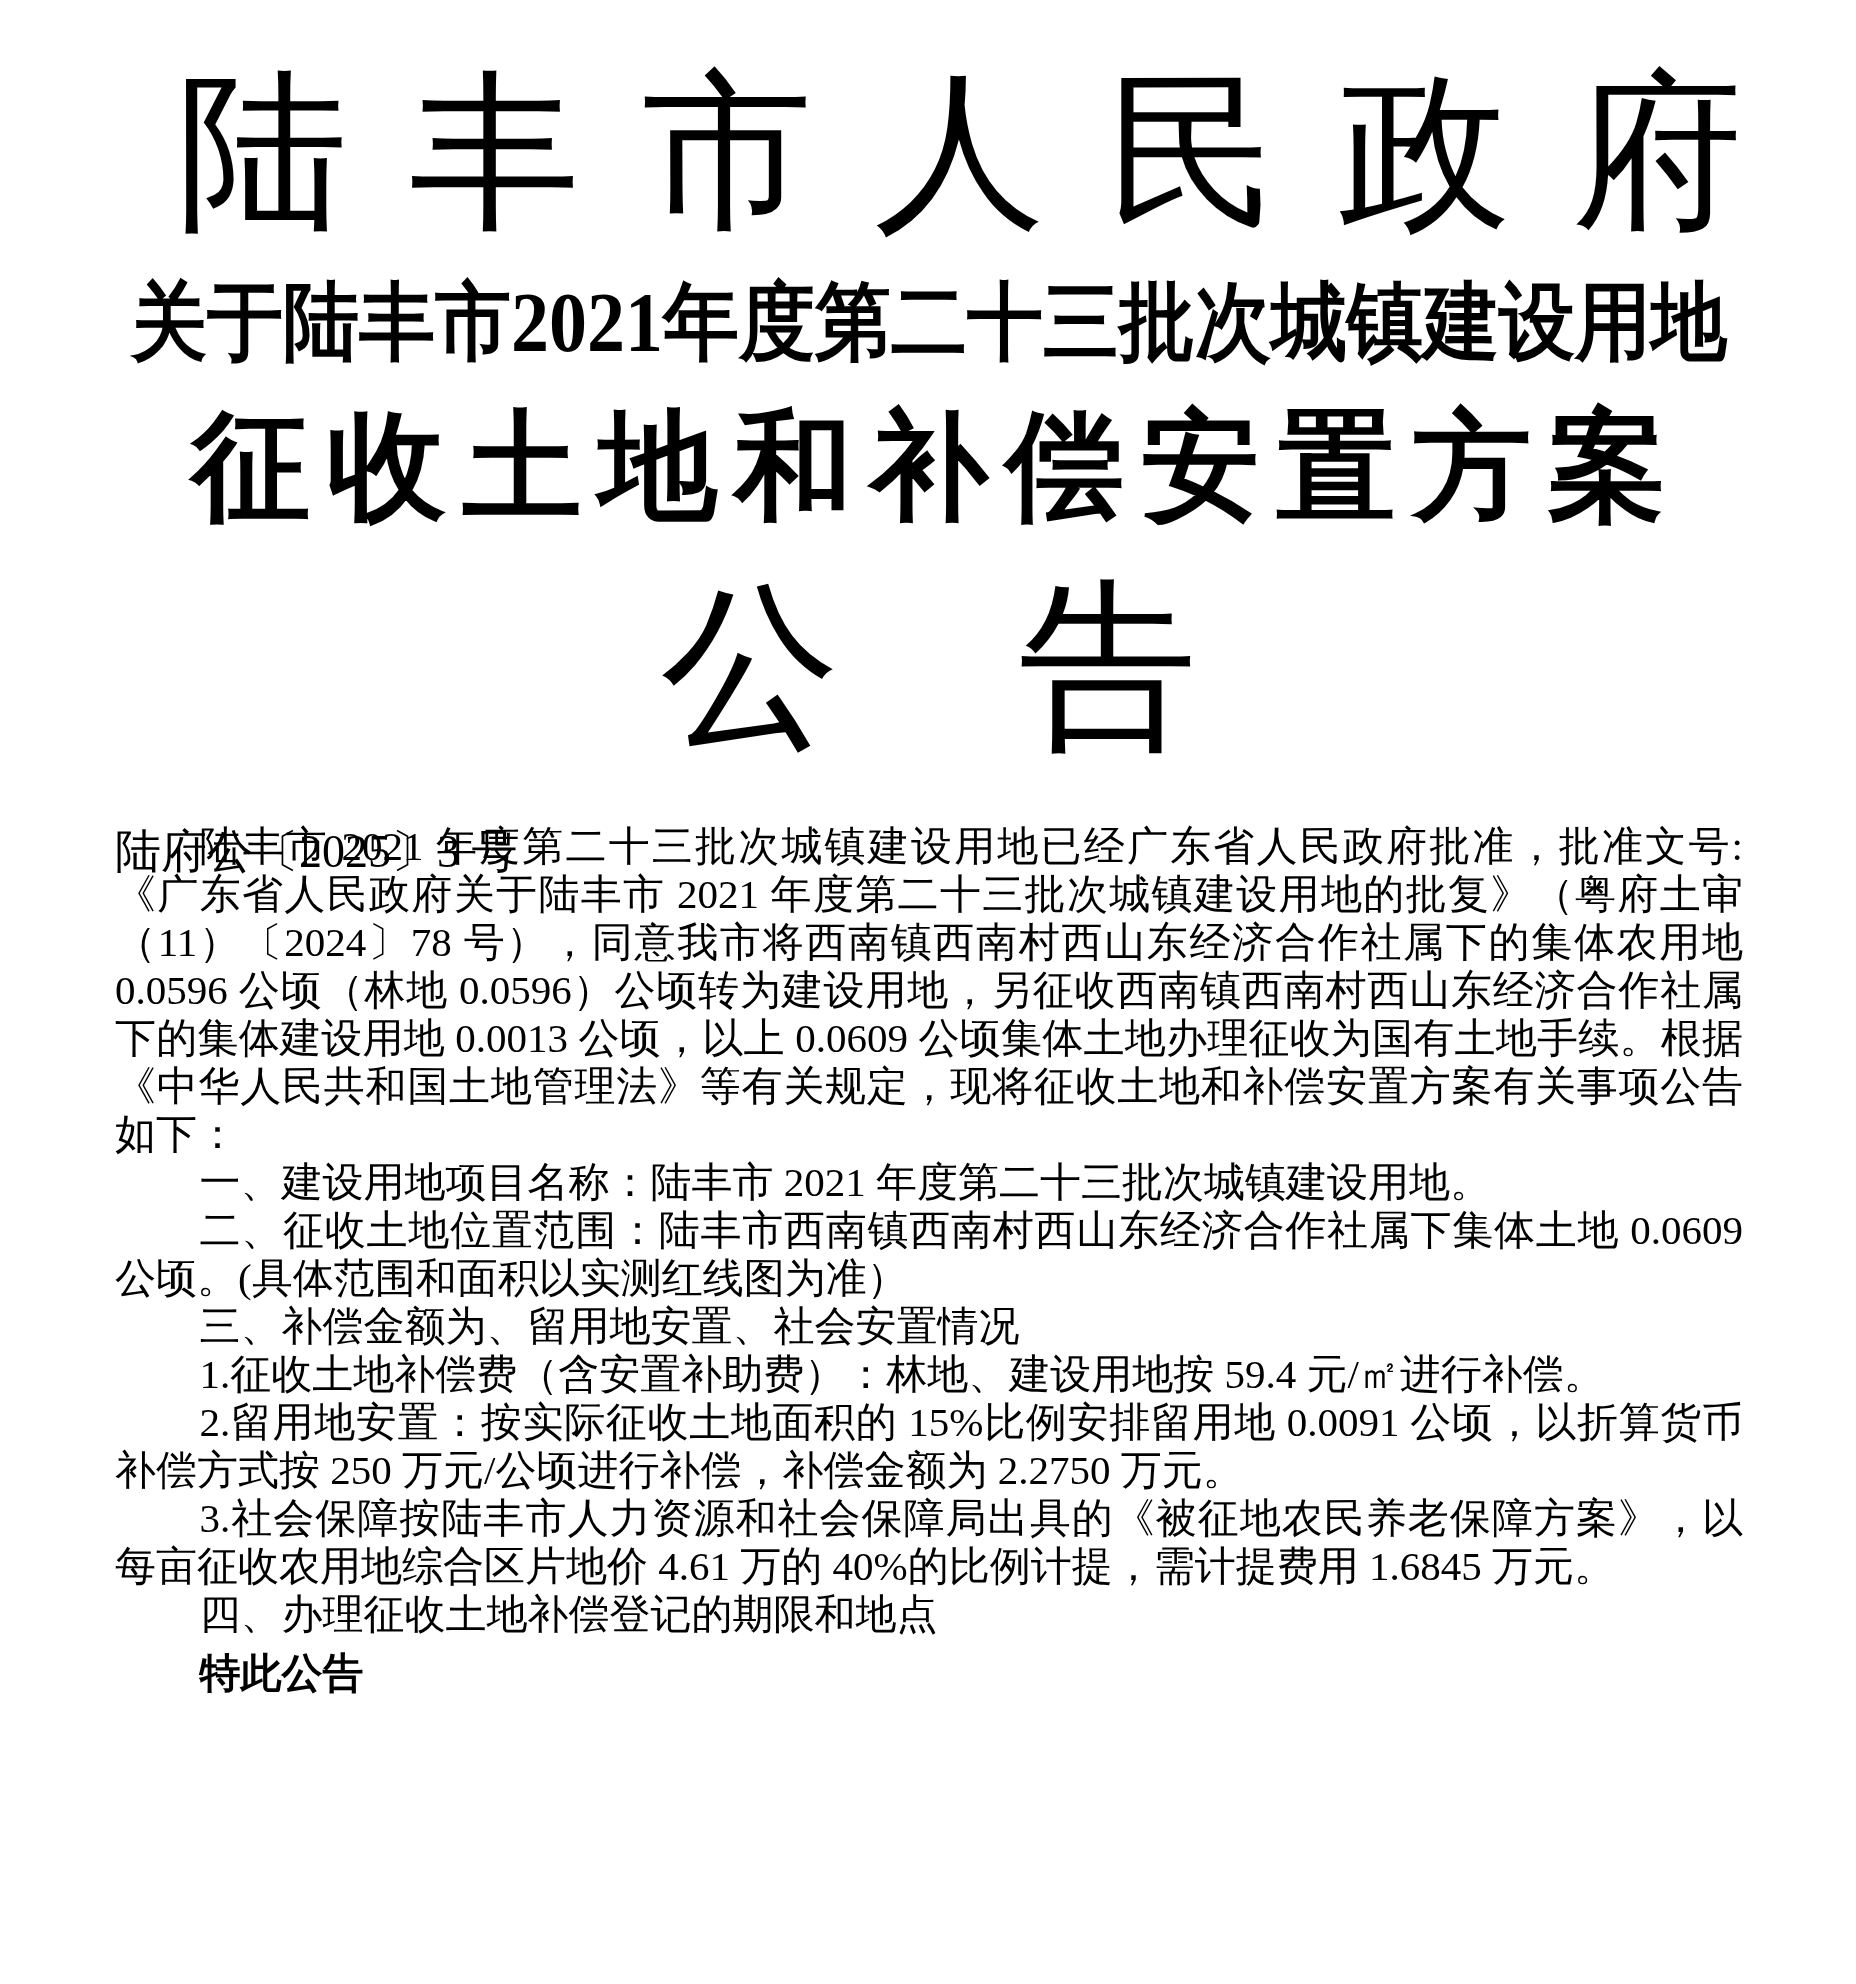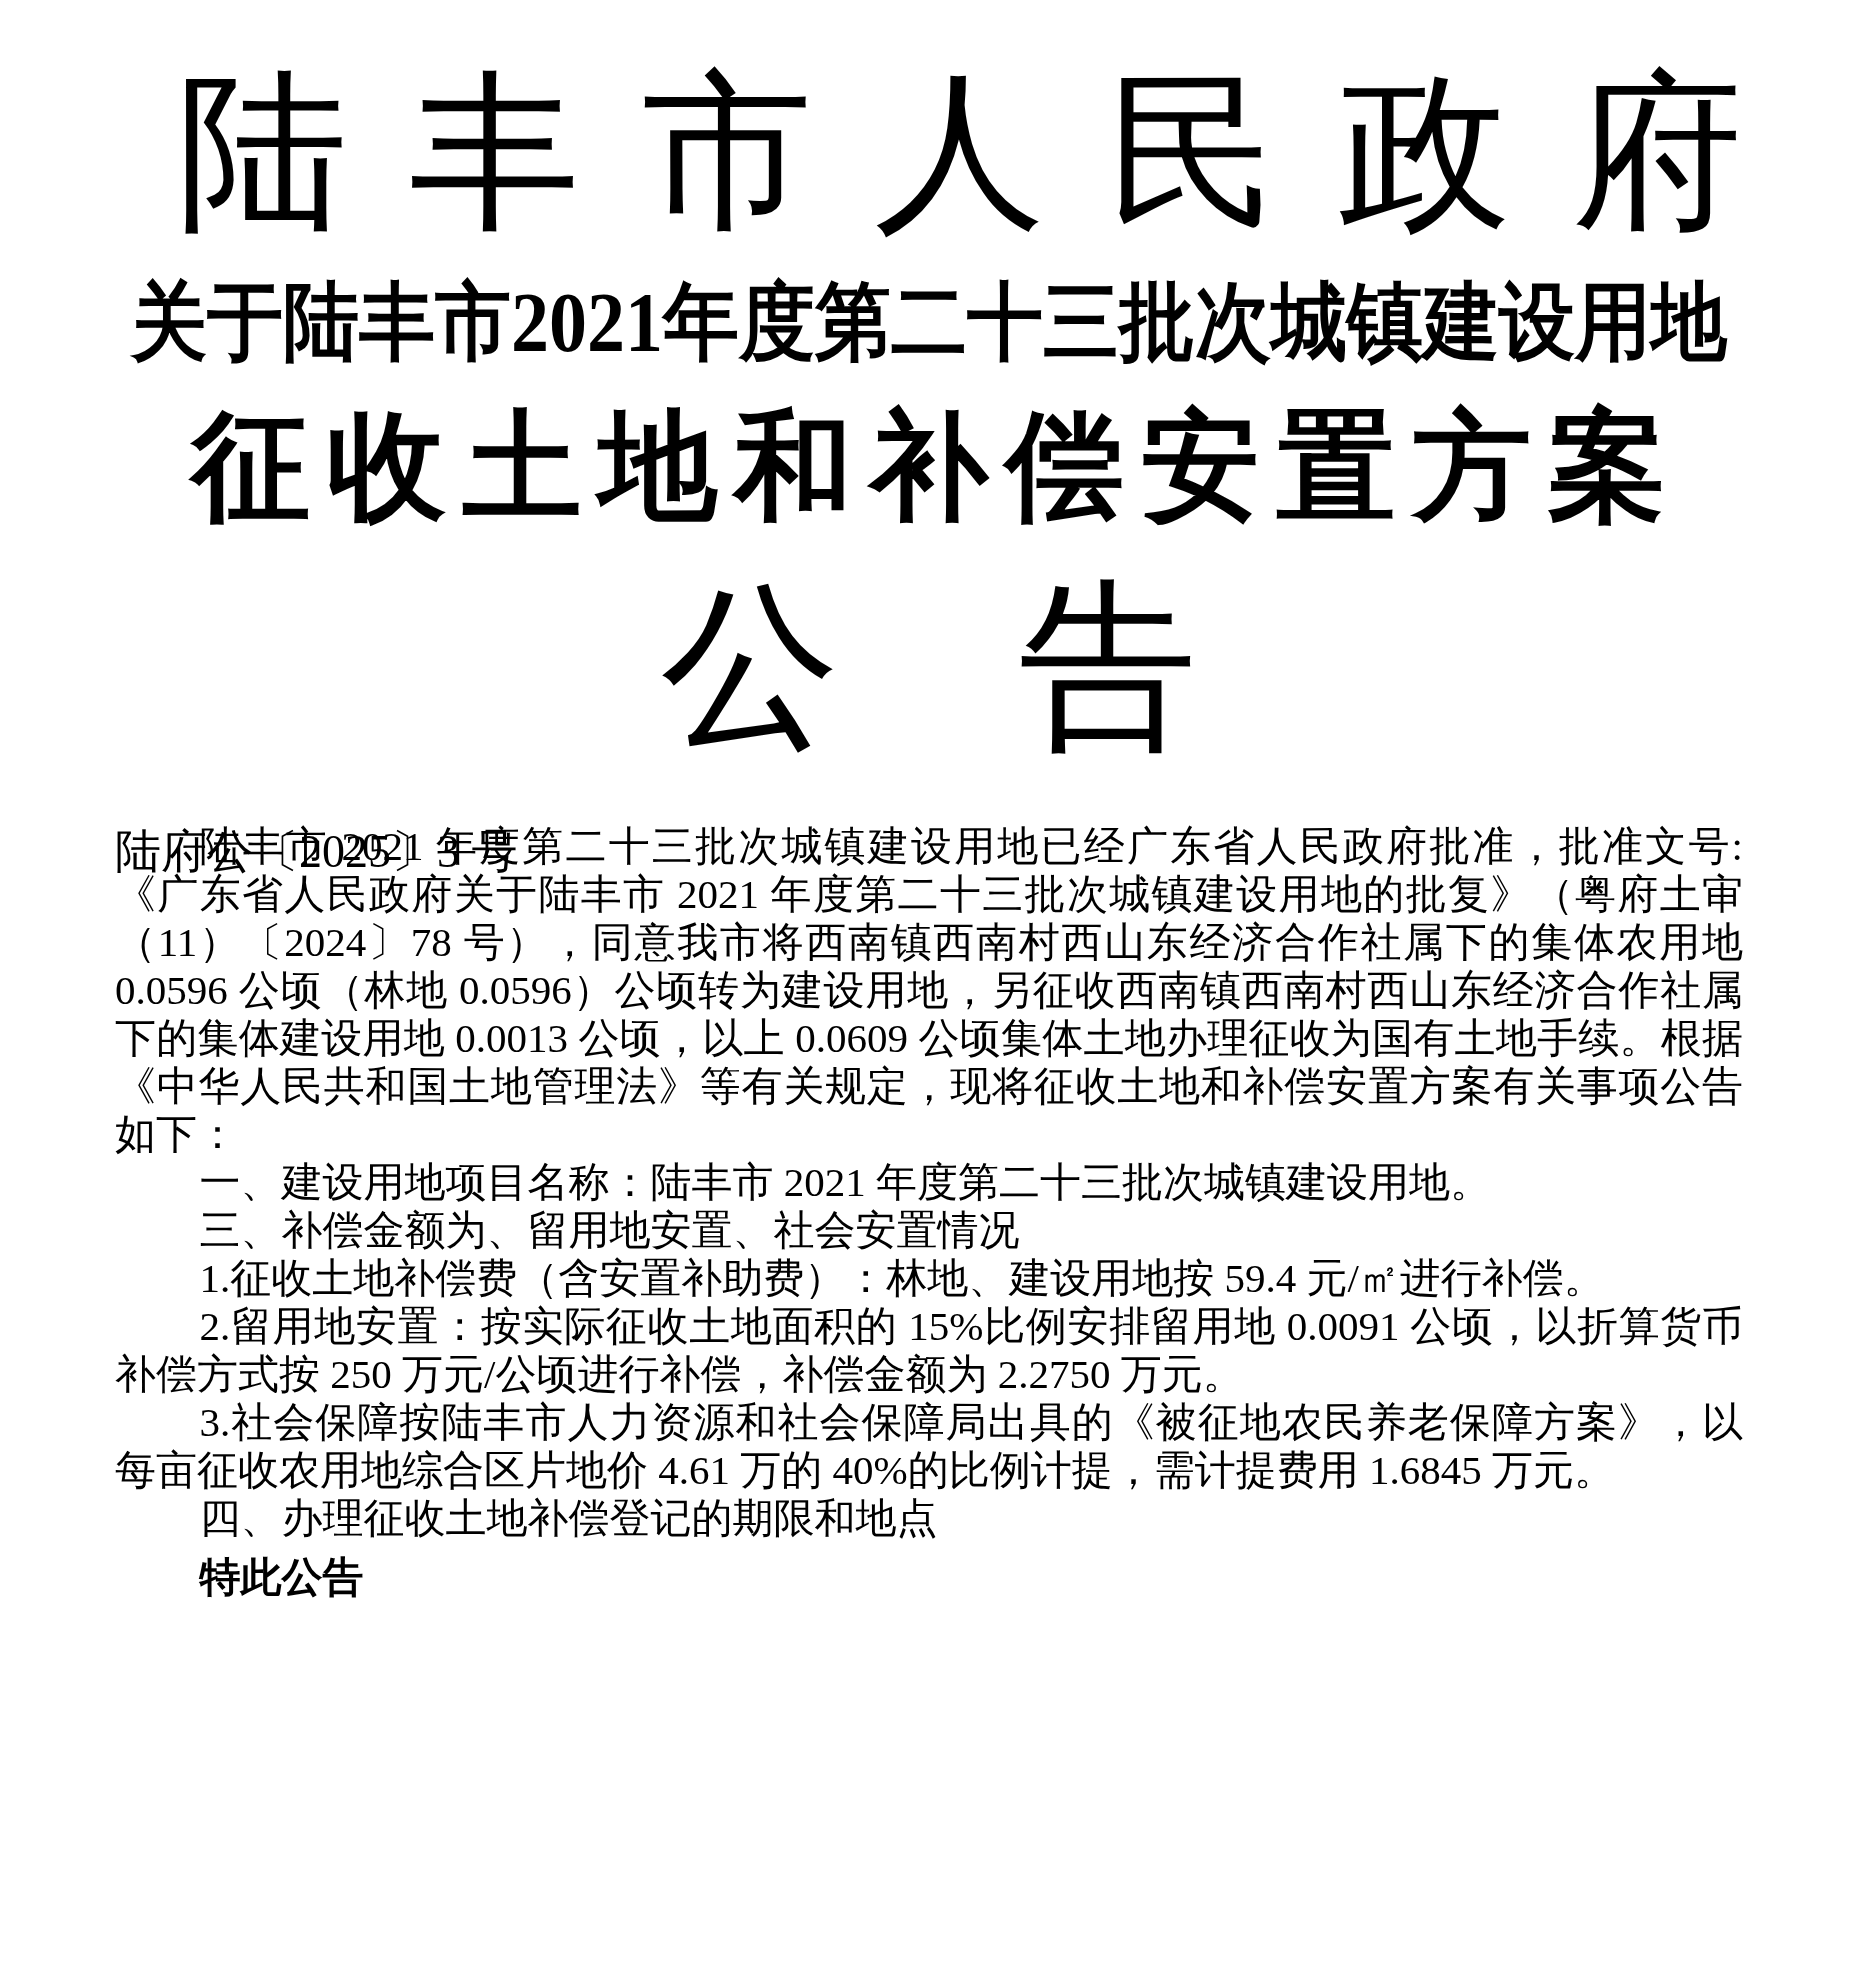--- a/index.html
+++ b/index.html
@@ -33,20 +33,21 @@
     <div class="org-title">陆丰市人民政府</div>
     <div class="sub1">关于陆丰市2021年度第二十三批次城镇建设用地</div>
     <div class="sub2">征收土地和补偿安置方案</div>
     <div class="gonggao">公　告</div>
     <div class="docnum">陆府公〔2025〕3 号</div>
   </div>
 
   <div class="body-text">
     <p>陆丰市 2021 年度第二十三批次城镇建设用地已经广东省人民政府批准，批准文号:《广东省人民政府关于陆丰市 2021 年度第二十三批次城镇建设用地的批复》（粤府土审（11）〔2024〕78 号），同意我市将西南镇西南村西山东经济合作社属下的集体农用地 0.0596 公顷（林地 0.0596）公顷转为建设用地，另征收西南镇西南村西山东经济合作社属下的集体建设用地 0.0013 公顷，以上 0.0609 公顷集体土地办理征收为国有土地手续。根据《中华人民共和国土地管理法》等有关规定，现将征收土地和补偿安置方案有关事项公告如下：</p>
     <p>一、建设用地项目名称：陆丰市 2021 年度第二十三批次城镇建设用地。</p>
+    <p>二、征收土地位置范围：陆丰市西南镇西南村西山东经济合作社属下集体土地 0.0609 公顷。(具体范围和面积以实测红线图为准）</p>
     <p>三、补偿金额为、留用地安置、社会安置情况</p>
     <p>1.征收土地补偿费（含安置补助费）：林地、建设用地按 59.4 元/㎡进行补偿。</p>
     <p>2.留用地安置：按实际征收土地面积的 15%比例安排留用地 0.0091 公顷，以折算货币补偿方式按 250 万元/公顷进行补偿，补偿金额为 2.2750 万元。</p>
     <p>3.社会保障按陆丰市人力资源和社会保障局出具的《被征地农民养老保障方案》，以每亩征收农用地综合区片地价 4.61 万的 40%的比例计提，需计提费用 1.6845 万元。</p>
     <p>四、办理征收土地补偿登记的期限和地点</p>
     <p class="closing">特此公告</p>
 
   </div>
 
 </div>

